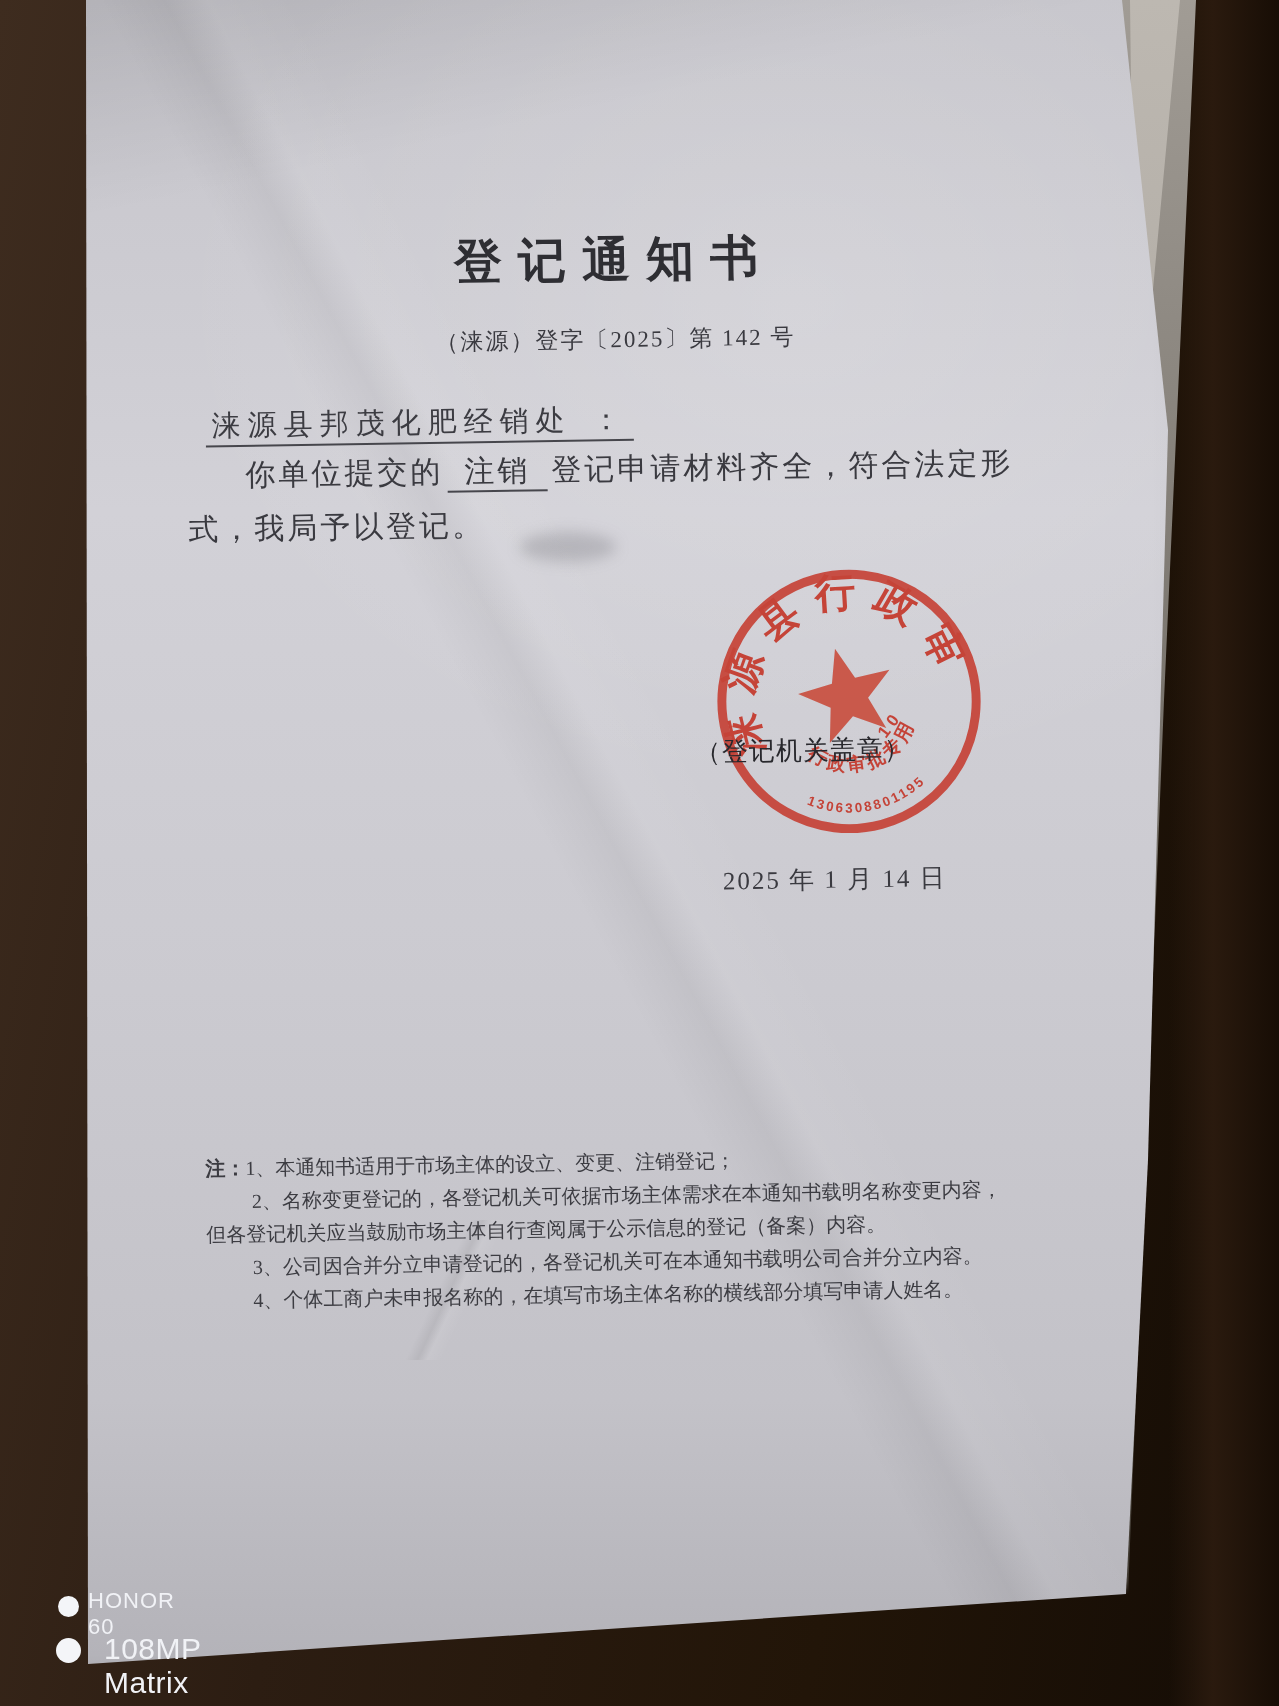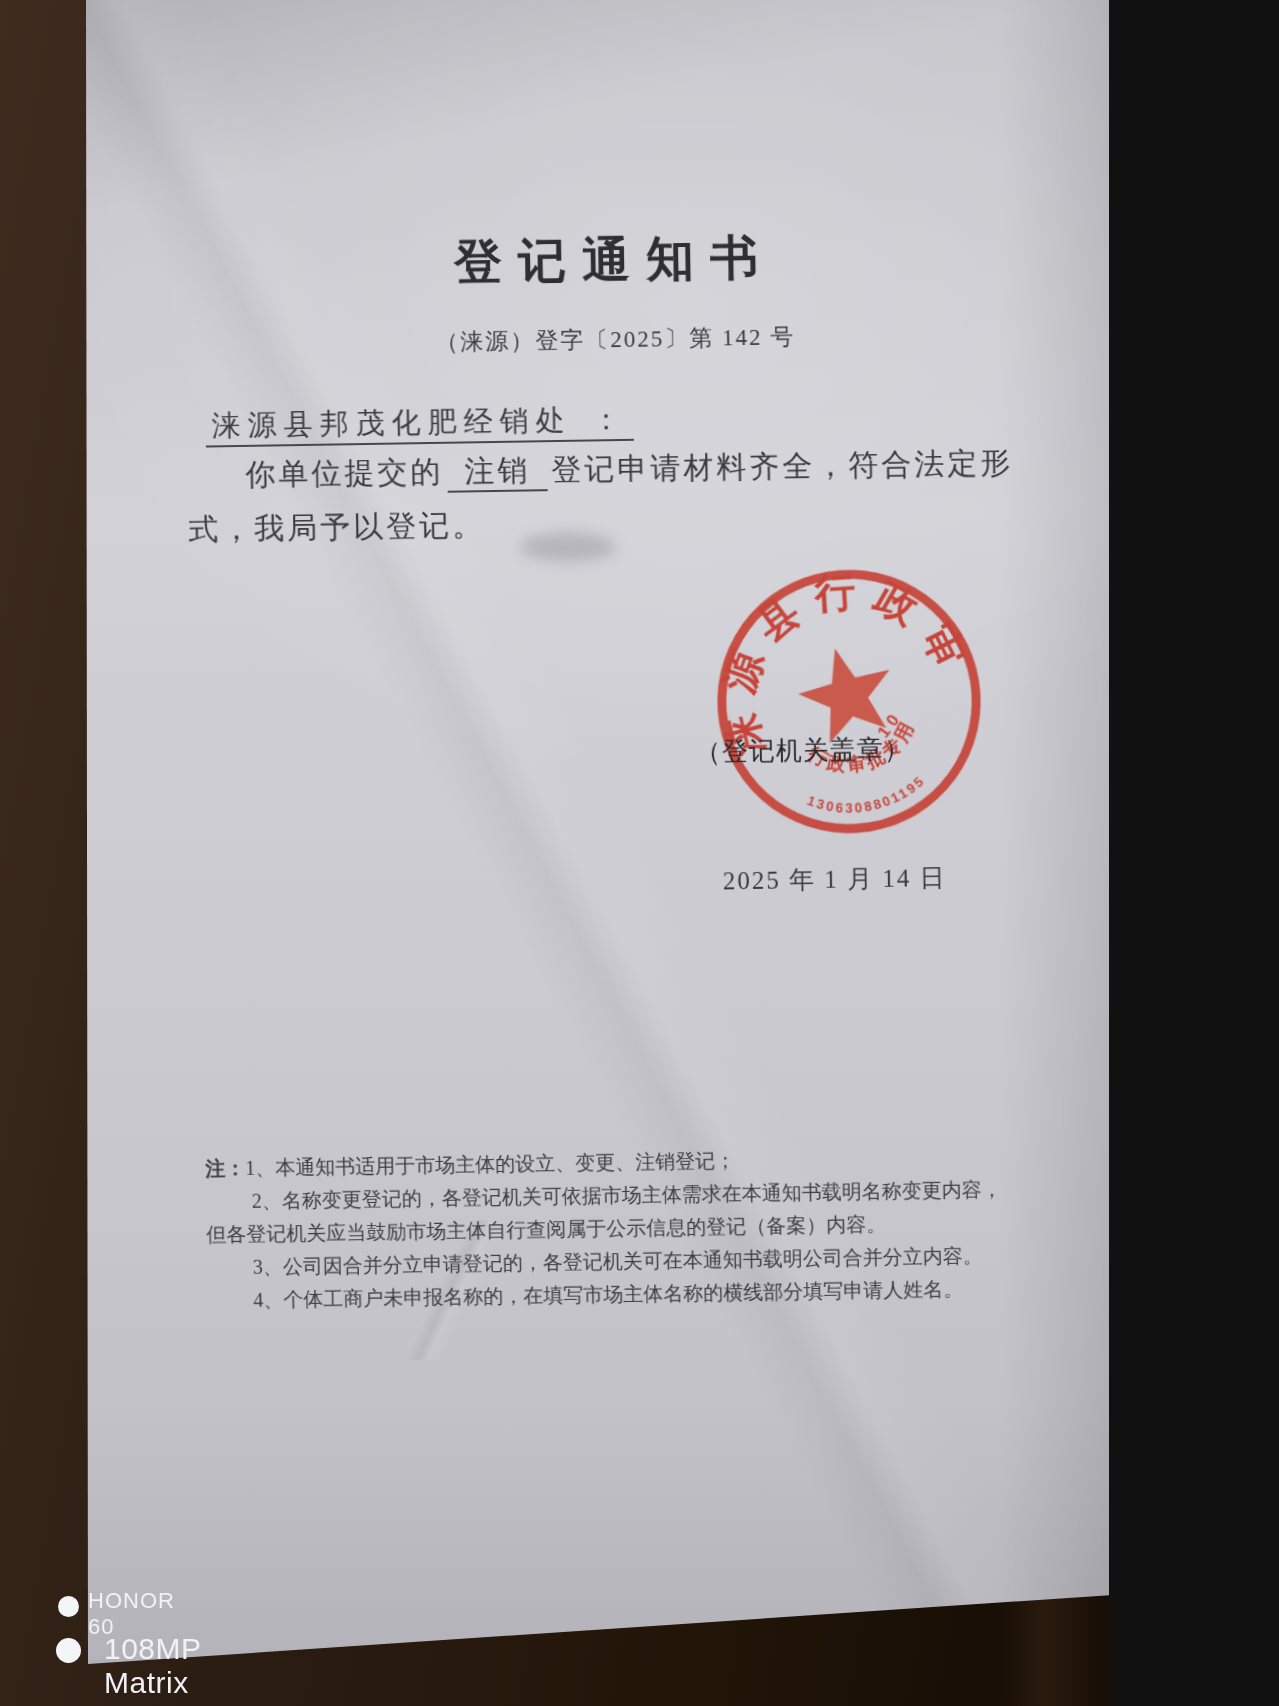--- a/index.html
+++ b/index.html
@@ -1,16 +1,16 @@
 <!DOCTYPE html>
 <html><head>
 <meta charset="utf-8">
 <style>
   html,body{margin:0;padding:0;background:#111;}
-  .canvas{position:relative;width:1109px;height:1706px;overflow:hidden;
+  .canvas{position:relative;width:1279px;height:1706px;overflow:hidden;
           font-family:"Liberation Serif","DejaVu Serif",serif;
           background:linear-gradient(115deg,#4a372a 0%,#33231674 30%,#2a1b0e 55%,#190f07 100%),#241709;}
   
   .wood{position:absolute;inset:0;
         background:linear-gradient(100deg,#3e2c1f 0%,#2c1d12 35%,#221508 70%,#140c05 100%);}
   .wood-right{position:absolute;top:0;right:0;width:110px;height:100%;
         background:linear-gradient(90deg,rgba(0,0,0,0) 0%,#2a1a0e 40%,#170d05 100%);}
   
   .stack1{position:absolute;inset:0;
         clip-path:polygon(1122px 0,1196px 0,1164px 700px,1128px 1594px,1100px 1200px);

